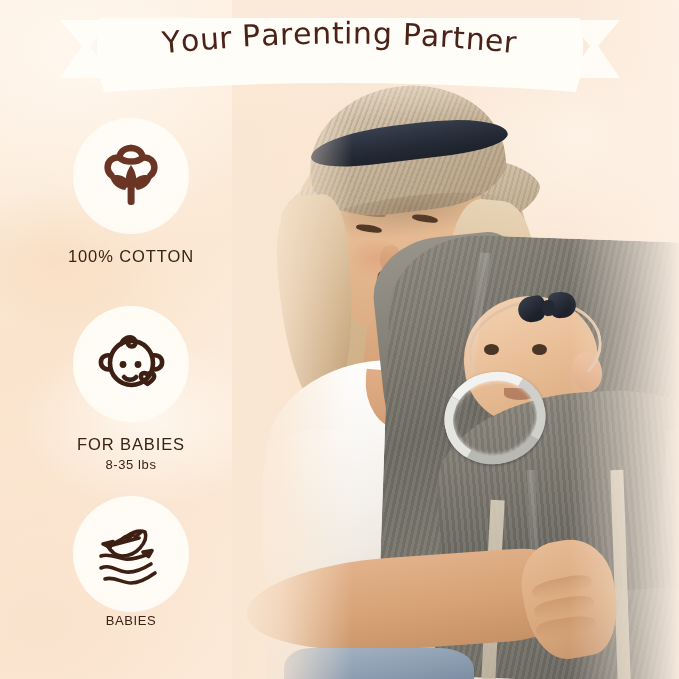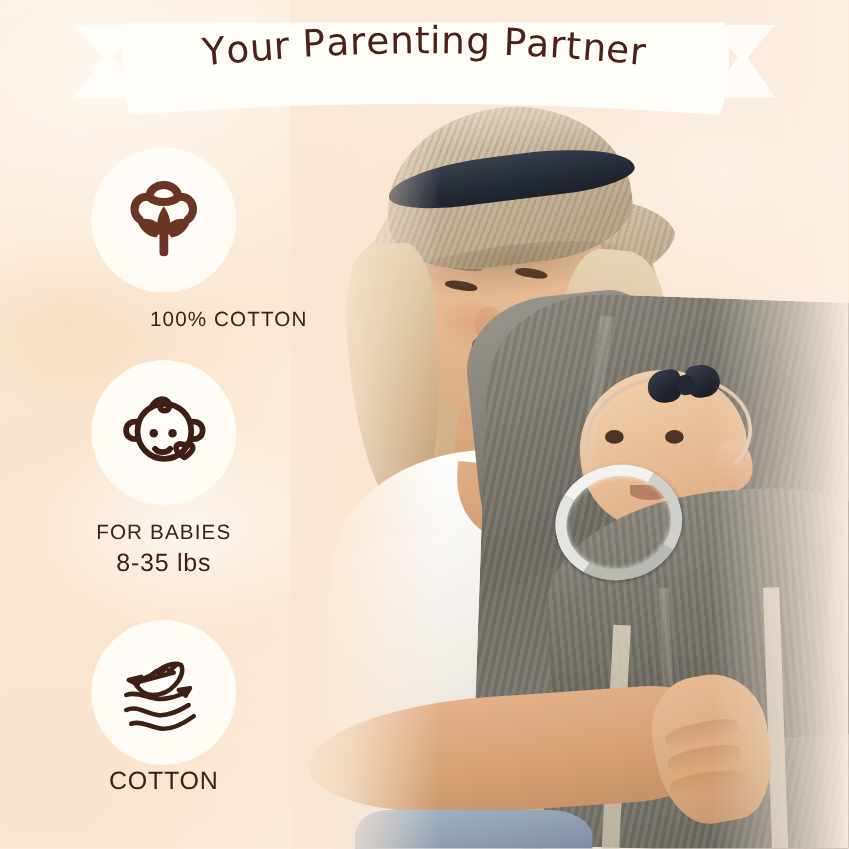--- a/index.html
+++ b/index.html
@@ -387,22 +387,22 @@
   }
 
   
   .feature {
     position: absolute;
     left: 16px;
     width: 230px;
     text-align: center;
     z-index: 5;
   }
-  .feature.f1 { top: 118px; text-align: right; }
-  .feature.f2 { top: 288px; }
+  .feature.f1 { top: 118px; }
+  .feature.f2 { top: 306px; }
   .feature.f3 { top: 496px; }
 
   .badge {
     width: 116px;
     height: 116px;
     margin: 0 auto;
     border-radius: 50%;
     background: radial-gradient(circle at 50% 45%, #fffdf9 0%, #fffcf6 62%, rgba(255,252,246,.82) 88%, rgba(255,252,246,0) 100%);
     display: flex;
     align-items: center;
@@ -414,21 +414,21 @@
     margin-top: 12px;
     font-family: "Liberation Sans", sans-serif;
     font-size: 16.5px;
     font-weight: 400;
     letter-spacing: .9px;
     color: #3b2218;
     line-height: 1.32;
   }
   .feature-sub {
     font-family: "Liberation Sans", sans-serif;
-    font-size: 20px;
+    font-size: 13px;
     letter-spacing: .6px;
     color: #3b2218;
     line-height: 1.32;
   }
 </style>
 </head>
 <body>
 
 <div id="canvas">
 
@@ -556,16 +556,16 @@
           <path d="M30 26 l6,-5"></path>
           <path d="M38 23.5 l6,-5"></path>
           <path d="M46 21 l5.5,-4.5"></path>
           <path d="M12 40 c8,-3 16,2 24,3 c8,1 16,-2 24,-5"></path>
           <path d="M54 36 l9,-1.5 l-3.5,6 Z"></path>
           <path d="M12 52 c9,-4 16,3 25,4 c9,1 17,-3 25,-8"></path>
           <path d="M16 63 c9,-3 17,4 26,4 c9,0 17,-5 24,-10"></path>
         </g>
       </svg>
     </div>
-    <div class="feature-sub">COTTON</div>
+    <div class="feature-sub">BABIES</div>
   </div>
 
 </div>
 
 </body></html>

